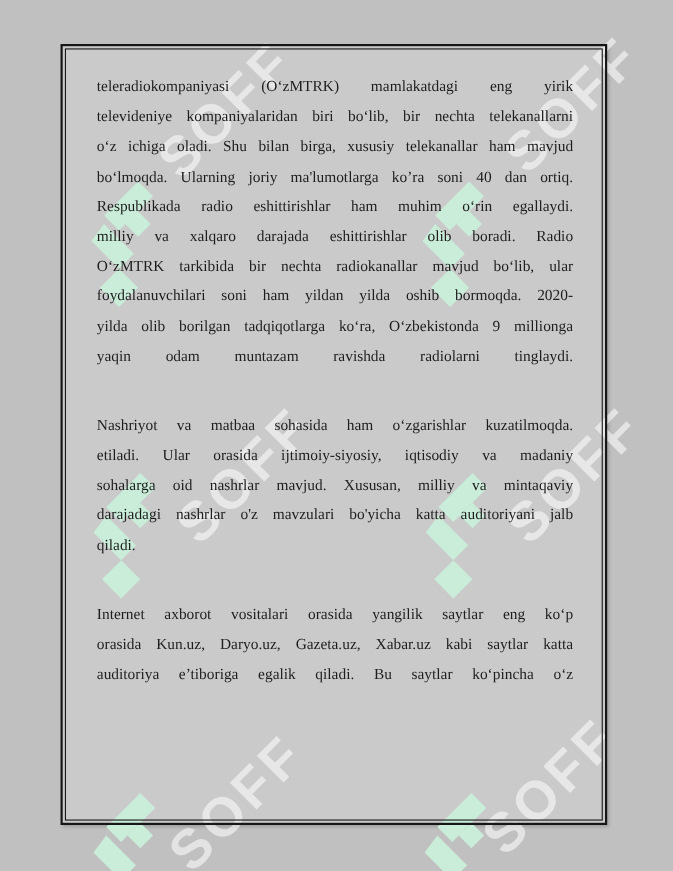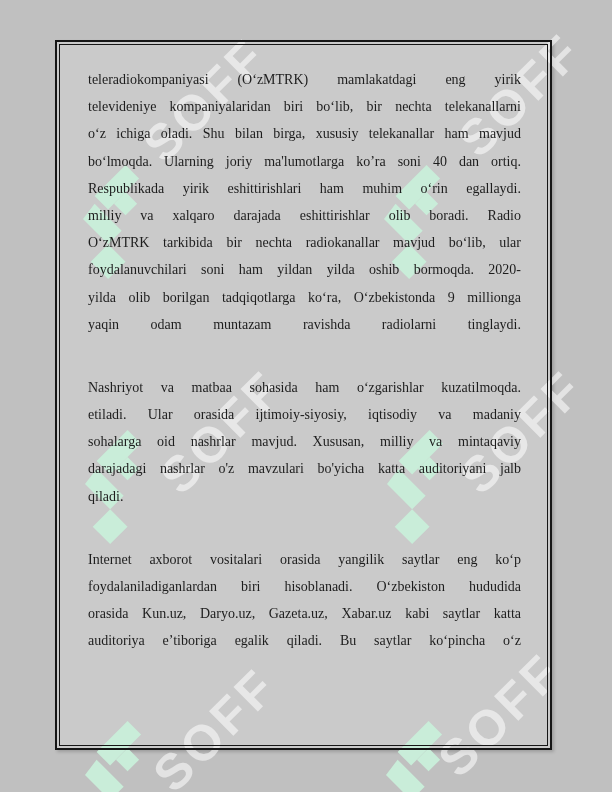--- a/index.html
+++ b/index.html
@@ -154,35 +154,34 @@
   <div class="paper-border">
     <div class="paper-border-inner"></div>
   </div>
 
   <div class="text-layer" id="text-block">
       <div class="para">
         <div class="line">teleradiokompaniyasi (O‘zMTRK) mamlakatdagi eng yirik</div>
         <div class="line">televideniye kompaniyalaridan biri bo‘lib, bir nechta telekanallarni</div>
         <div class="line">o‘z ichiga oladi. Shu bilan birga, xususiy telekanallar ham mavjud</div>
         <div class="line">bo‘lmoqda. Ularning joriy ma'lumotlarga ko’ra soni 40 dan ortiq.</div>
-        <div class="line">Respublikada yirik eshittirishlari ham muhim o‘rin egallaydi.</div>
+        <div class="line">Respublikada radio eshittirishlar ham muhim o‘rin egallaydi.</div>
         <div class="line">milliy va xalqaro darajada eshittirishlar olib boradi. Radio</div>
         <div class="line">O‘zMTRK tarkibida bir nechta radiokanallar mavjud bo‘lib, ular</div>
         <div class="line">foydalanuvchilari soni ham yildan yilda oshib bormoqda. 2020-</div>
         <div class="line">yilda olib borilgan tadqiqotlarga ko‘ra, O‘zbekistonda 9 millionga</div>
         <div class="line">yaqin odam muntazam ravishda radiolarni tinglaydi.</div>
       </div>
       <div class="para">
         <div class="line">Nashriyot va matbaa sohasida ham o‘zgarishlar kuzatilmoqda.</div>
         <div class="line">etiladi. Ular orasida ijtimoiy-siyosiy, iqtisodiy va madaniy</div>
         <div class="line">sohalarga oid nashrlar mavjud. Xususan, milliy va mintaqaviy</div>
         <div class="line">darajadagi nashrlar o'z mavzulari bo'yicha katta auditoriyani jalb</div>
         <div class="line line-left">qiladi.</div>
       </div>
       <div class="para">
         <div class="line">Internet axborot vositalari orasida yangilik saytlar eng ko‘p</div>
-        <div class="line">foydalaniladiganlardan biri hisoblanadi. O‘zbekiston hududida</div>
         <div class="line">orasida Kun.uz, Daryo.uz, Gazeta.uz, Xabar.uz kabi saytlar katta</div>
         <div class="line">auditoriya e’tiboriga egalik qiladi. Bu saytlar ko‘pincha o‘z</div>
       </div>
     </div>
 
 </div>
 
 </body></html>

